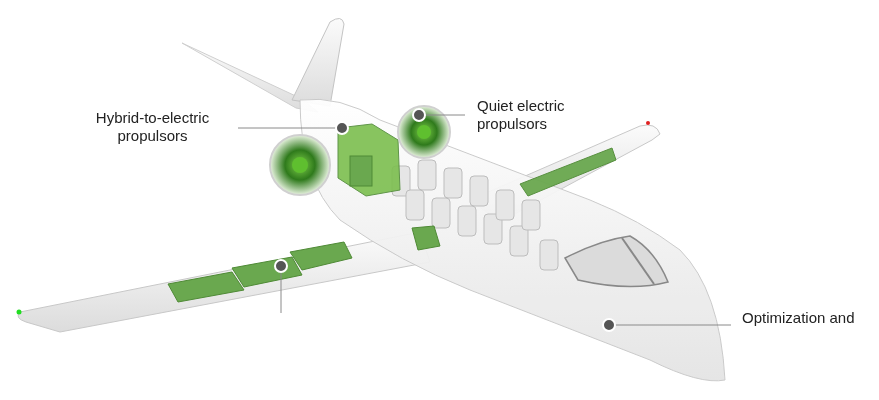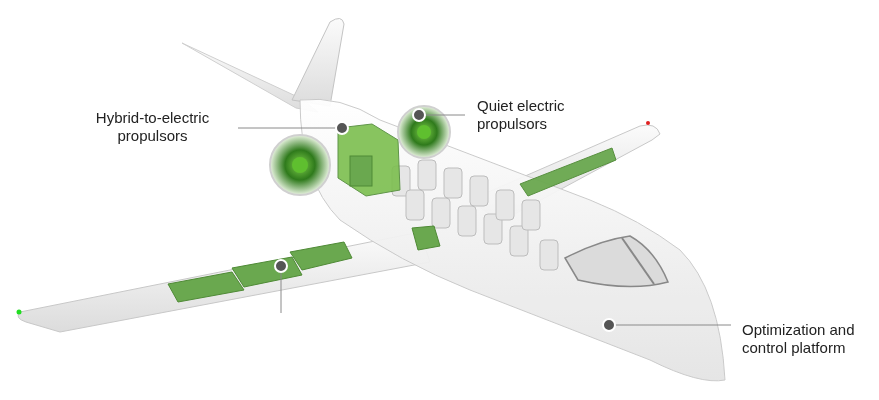--- a/index.html
+++ b/index.html
@@ -105,16 +105,15 @@
 <div class="label right" style="left:80px; top:109px; width:145px;">
   <span>Hybrid-to-electric</span>
   <span>propulsors</span>
 </div>
 <div class="label" style="left:477px; top:97px; width:140px;">
   <span>Quiet electric</span>
   <span>propulsors</span>
 </div>
 <div class="label" style="left:254px; top:320px; width:140px;">
 </div>
-<div class="label" style="left:742px; top:321px; width:137px;">
+<div class="label" style="left:742px; top:309px; width:137px;">
   <span>Optimization and</span>
-  <span>control platform</span>
 </div>
 
 </body></html>

